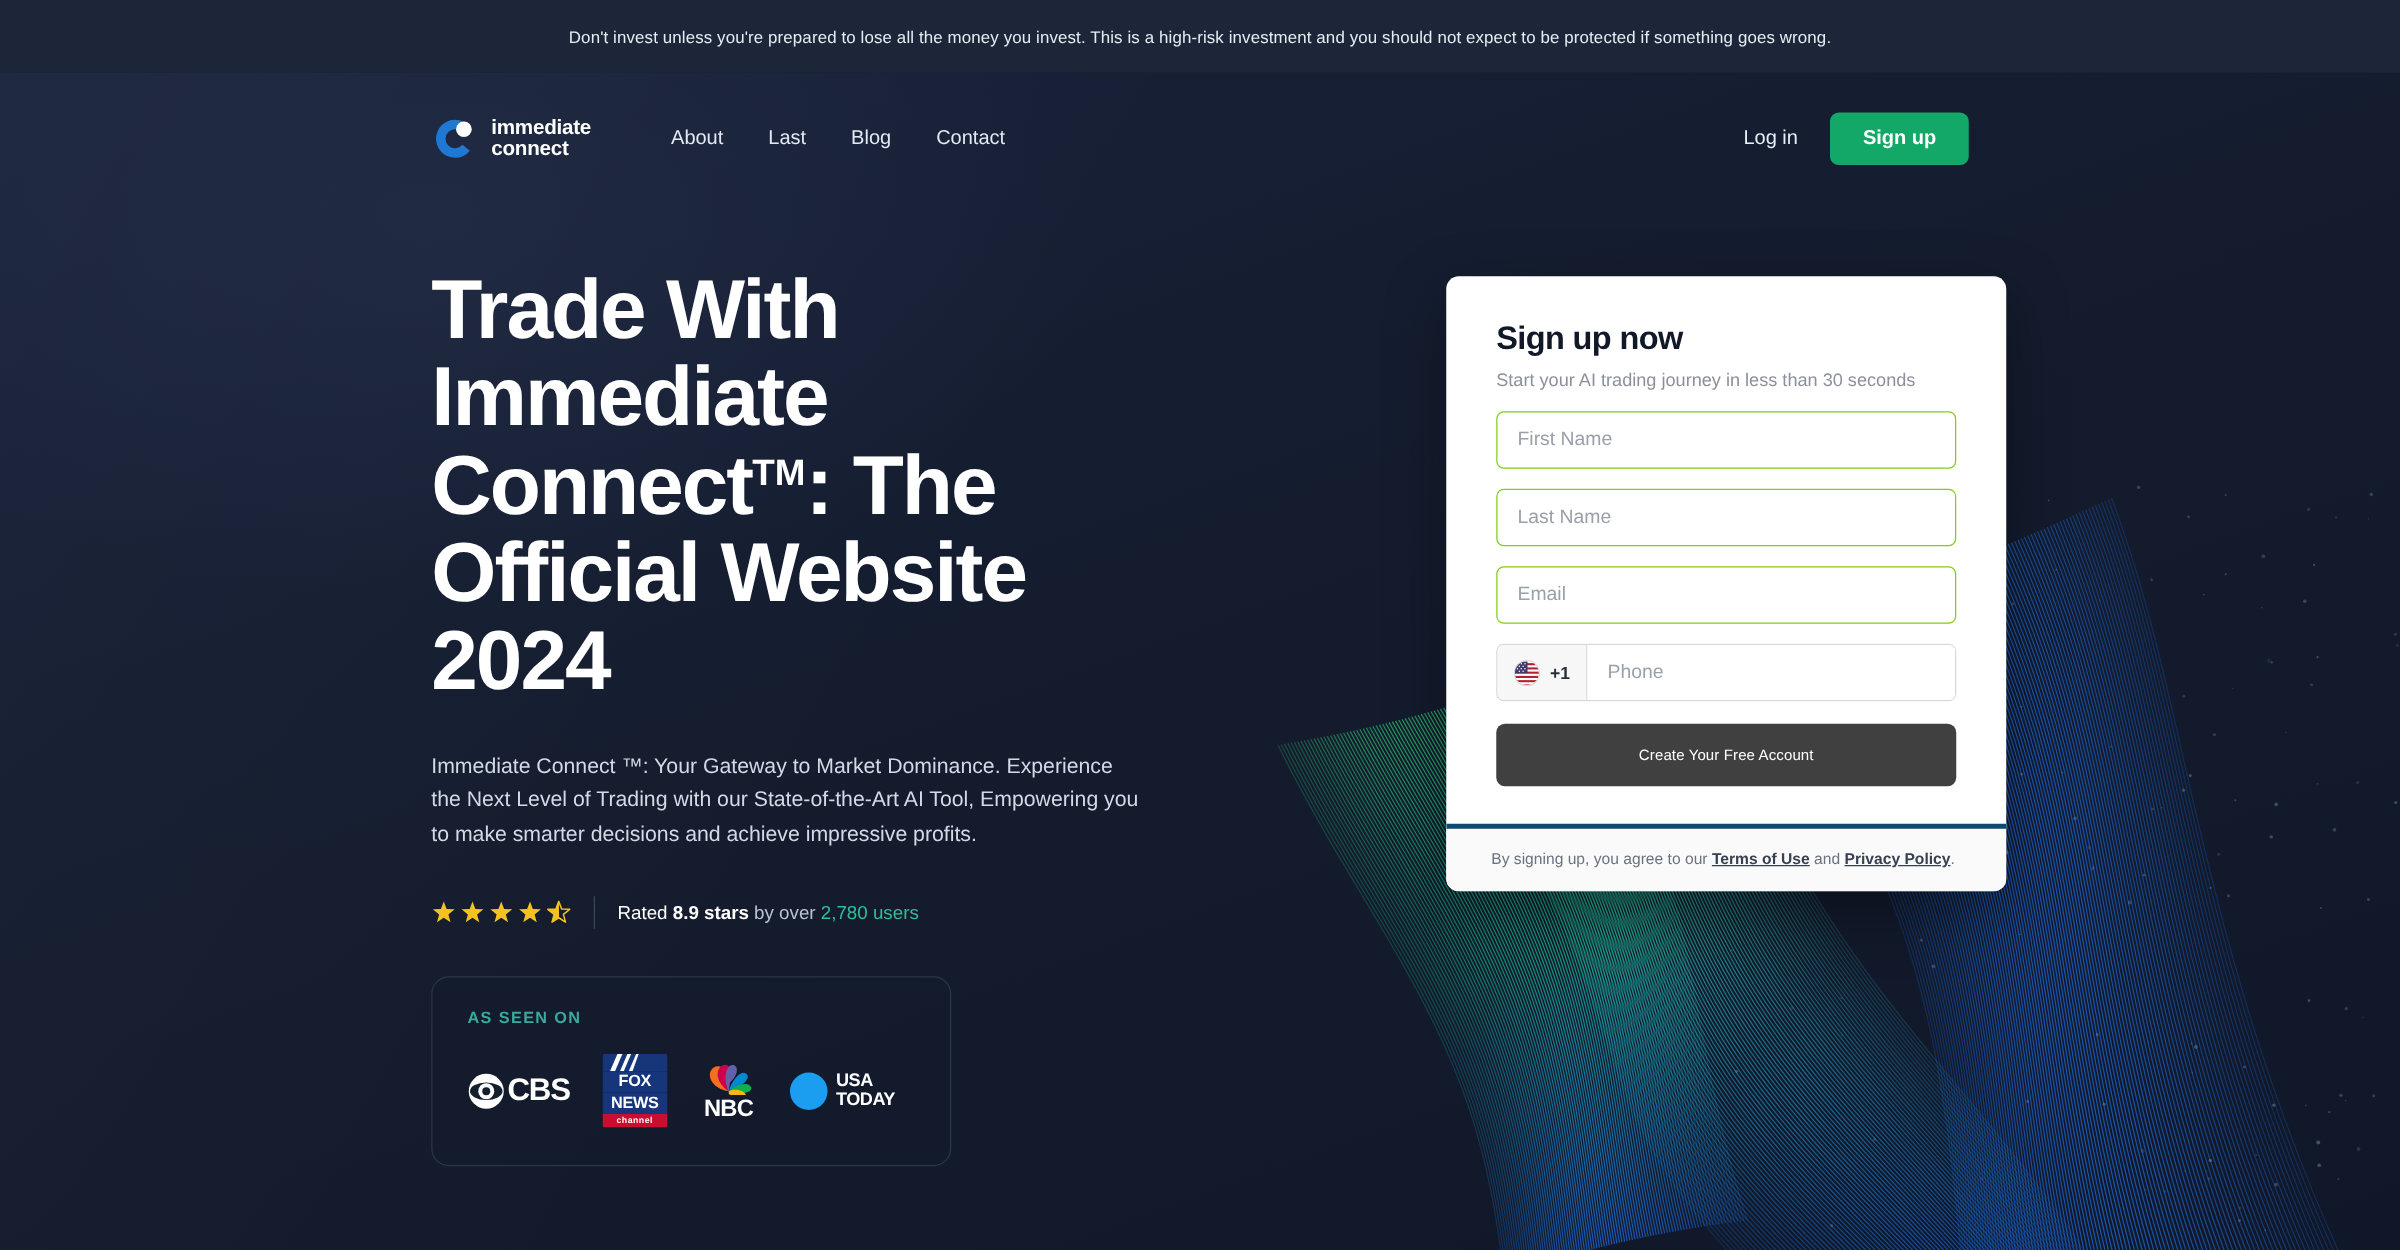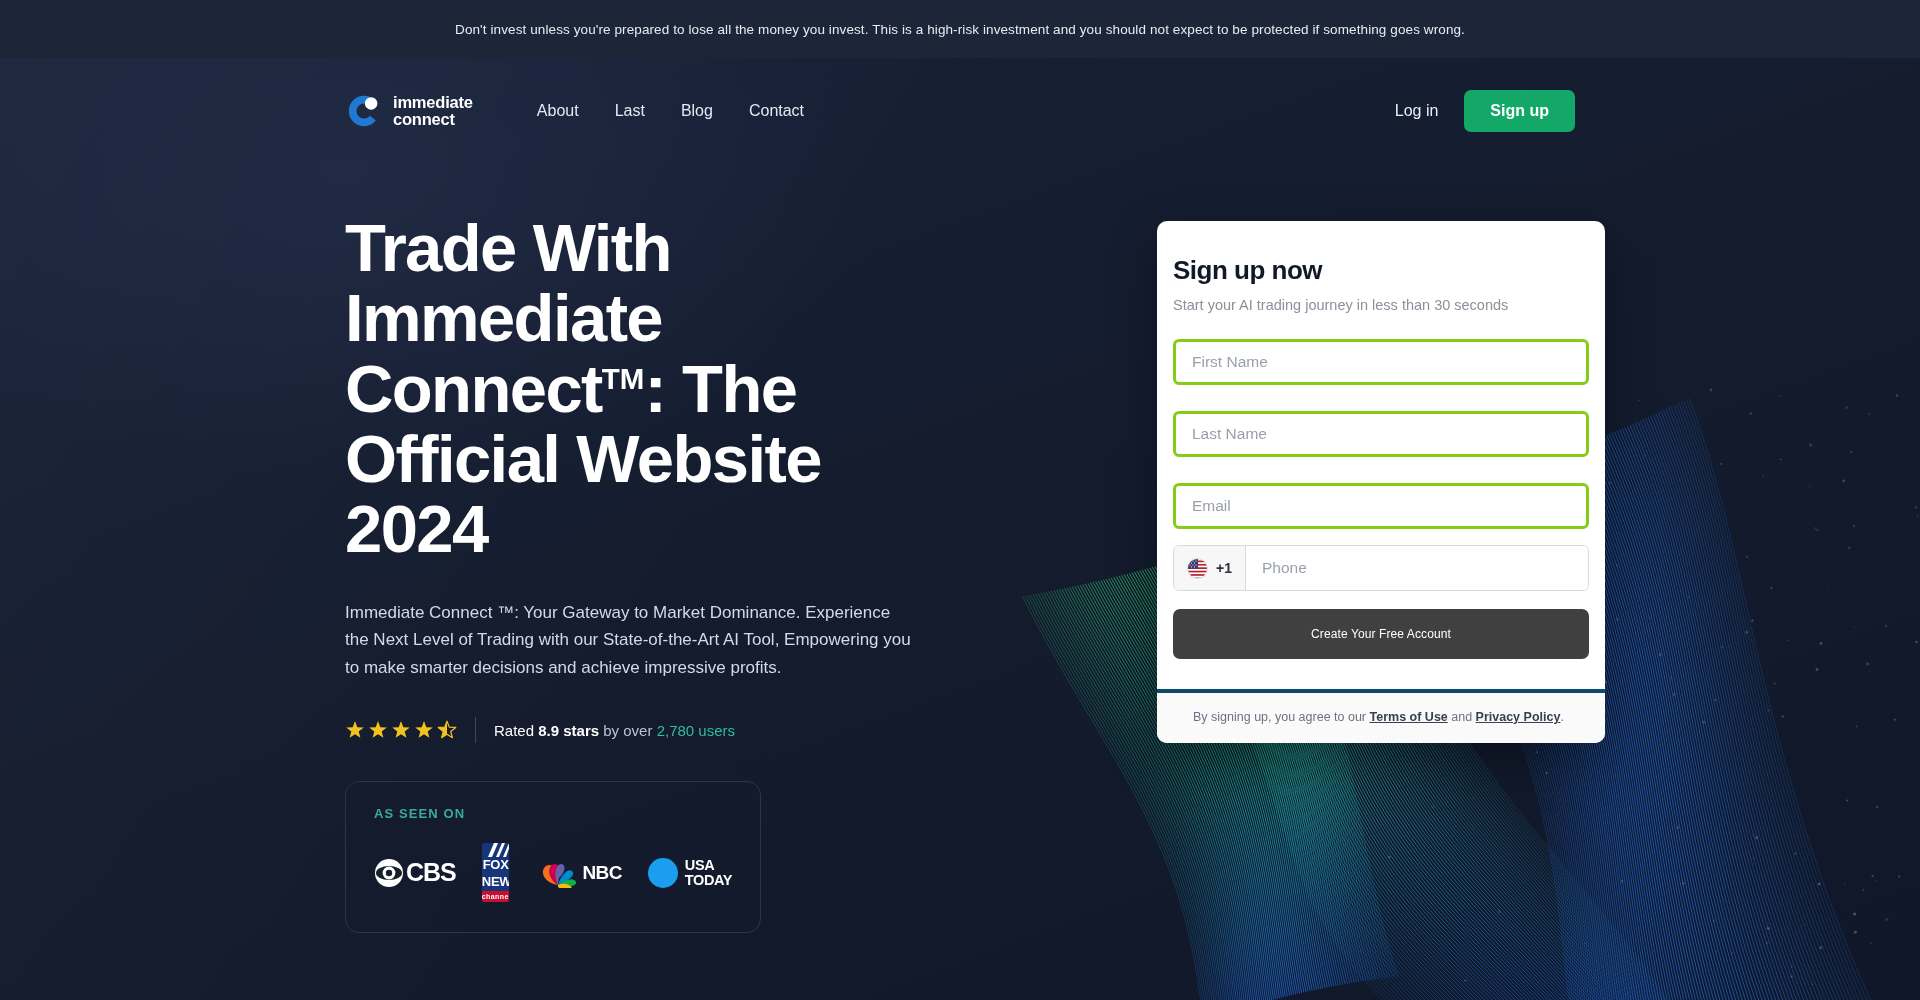--- a/index.html
+++ b/index.html
@@ -206,21 +206,21 @@
   .fox-top { background: #16357a; height: 14px; position: relative; }
   .fox-mid {
     background: #16357a; color: #fff; font-size: 13px; font-weight: 700;
     line-height: 13px; text-align: center; padding: 1px 0 3px;
     letter-spacing: -.3px;
   }
   .fox-bot {
     background: #c8102e; color: #fff; font-size: 7px; font-weight: 700;
     text-align: center; letter-spacing: .4px; padding: 2px 0;
   }
-  .logo-nbc { display: flex; flex-direction: row; align-items: center; gap: 1px; }
+  .logo-nbc { display: flex; flex-direction: column; align-items: center; gap: 1px; }
   .logo-nbc-text { font-size: 19px; font-weight: 700; color: #fff; letter-spacing: -.6px; }
   .logo-usa { display: flex; align-items: center; gap: 7px; }
   .usa-dot { width: 30px; height: 30px; border-radius: 50%; background: #1c9ef0; }
   .usa-words {
     font-size: 14.5px; font-weight: 700; line-height: 1.02; color: #fff;
     letter-spacing: -.4px;
   }
   .usa-words span { display: block; }
 
   
@@ -228,37 +228,37 @@
     position: absolute;
     right: -30px;
     top: 58px;
     width: 448px;
     background: #ffffff;
     border-radius: 10px;
     box-shadow: 0 16px 48px rgba(0,0,0,.35);
     overflow: hidden;
     color: #111827;
   }
-  .card-body { padding: 34px 16px 30px; }
+  .card-body { padding: 34px 40px 30px; }
   .card-title {
     font-size: 26px;
     font-weight: 700;
     color: #111827;
     letter-spacing: -.5px;
   }
   .card-sub {
     margin-top: 11px;
     font-size: 14.5px;
     color: #8b909a;
   }
   .field {
-    margin-top: 26px;
+    margin-top: 16px;
     width: 100%;
     height: 46px;
-    border: 3px solid #84cc16;
+    border: 1px solid #84cc16;
     border-radius: 6px;
     padding: 0 16px;
     font-size: 15.5px;
     color: #111827;
     font-family: inherit;
     background: #fff;
     outline: none;
   }
   .field::placeholder { color: #9aa0aa; }
 

